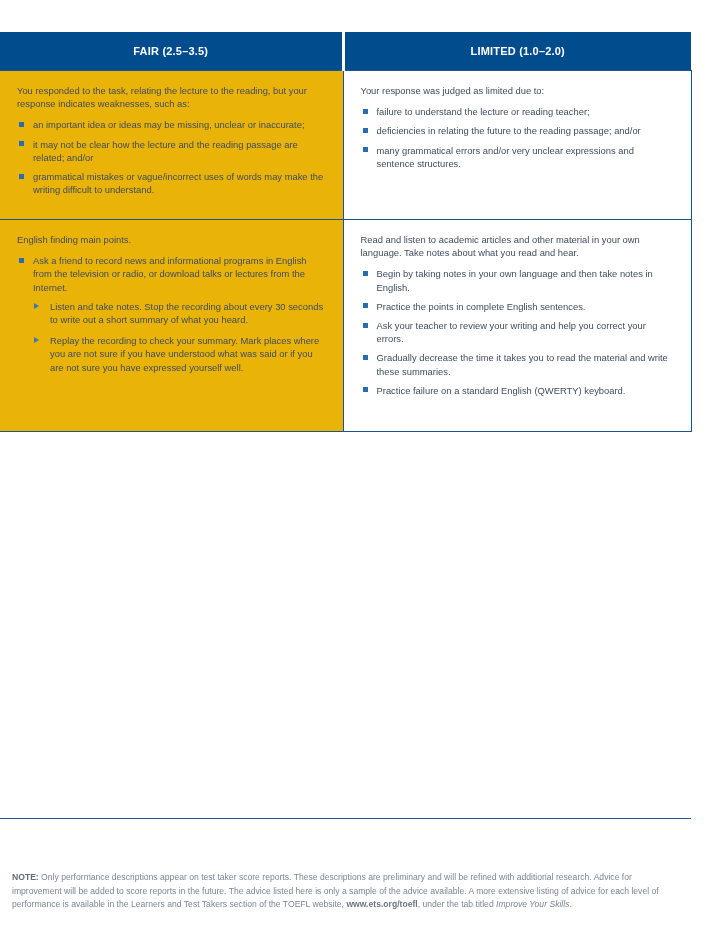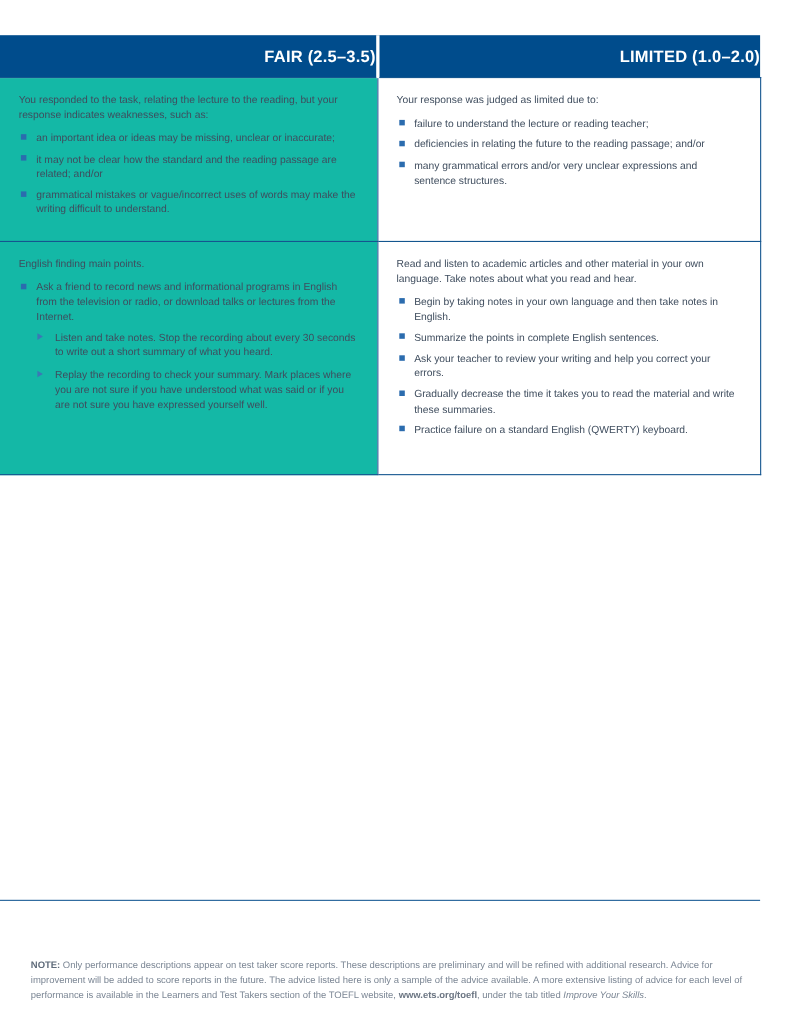--- a/index.html
+++ b/index.html
@@ -25,40 +25,40 @@
     table-layout: fixed;
   }
 
   .rubric-table col.col-left  { width: 343px; }
   .rubric-table col.col-right { width: 348px; }
 
   .hdr-cell {
     background: #004C8C;
     color: #ffffff;
     height: 38px;
-    text-align: right;
+    text-align: center;
     vertical-align: middle;
-    font-size: 15px;
+    font-size: 11px;
     font-weight: bold;
     letter-spacing: 0.2px;
     padding: 0;
     border: none;
   }
   .hdr-cell.left  { border-right: 3px solid #ffffff; }
 
   .body-cell {
     vertical-align: top;
     padding: 13px 17px 16px 17px;
     font-size: 9.4px;
     line-height: 13.2px;
     color: #3d4b5c;
     border: 1px solid #14568f;
   }
   .body-cell.left {
-    background: #14b8a6;
+    background: #eab308;
     border-left: none;
     color: #3f4d5e;
   }
   .body-cell.right {
     background: #ffffff;
     color: #3f4d5e;
   }
   .row-two .body-cell { padding-top: 13px; padding-bottom: 18px; }
   .row-one .body-cell.left  { height: 119px; }
   .row-one .body-cell.right { height: 119px; }
@@ -117,21 +117,21 @@
   .footer-rule {
     position: absolute;
     left: 0;
     top: 818px;
     width: 691px;
     height: 0;
     border-top: 1.6px solid #1b5c96;
   }
   .note {
     position: absolute;
-    left: 28px;
+    left: 12px;
     top: 847px;
     width: 660px;
     font-size: 8.6px;
     line-height: 13.6px;
     color: #7b8694;
     margin-top: 24px;
   }
   .note .note-label {
     font-weight: bold;
     color: #5f6b7a;
@@ -158,21 +158,21 @@
     <tr class="row-one">
       <td class="body-cell left">
         <p class="lead">You responded to the task, relating the lecture to the reading, but your response indicates weaknesses, such as:</p>
         <ul class="bullets">
           <li>
             <span class="sq"></span>
             <span>an important idea or ideas may be missing, unclear or inaccurate;</span>
           </li>
           <li>
             <span class="sq"></span>
-            <span>it may not be clear how the standard and the reading passage are related; and/or</span>
+            <span>it may not be clear how the lecture and the reading passage are related; and/or</span>
           </li>
           <li>
             <span class="sq"></span>
             <span>grammatical mistakes or vague/incorrect uses of words may make the writing difficult to understand.</span>
           </li>
         </ul>
       </td>
       <td class="body-cell right">
         <p class="lead">Your response was judged as limited due to:</p>
         <ul class="bullets">
@@ -214,21 +214,21 @@
       </td>
       <td class="body-cell right">
         <p class="lead">Read and listen to academic articles and other material in your own language. Take notes about what you read and hear.</p>
         <ul class="bullets">
           <li>
             <span class="sq"></span>
             <span>Begin by taking notes in your own language and then take notes in English.</span>
           </li>
           <li>
             <span class="sq"></span>
-            <span>Summarize the points in complete English sentences.</span>
+            <span>Practice the points in complete English sentences.</span>
           </li>
           <li>
             <span class="sq"></span>
             <span>Ask your teacher to review your writing and help you correct your errors.</span>
           </li>
           <li>
             <span class="sq"></span>
             <span>Gradually decrease the time it takes you to read the material and write these summaries.</span>
           </li>
           <li>

